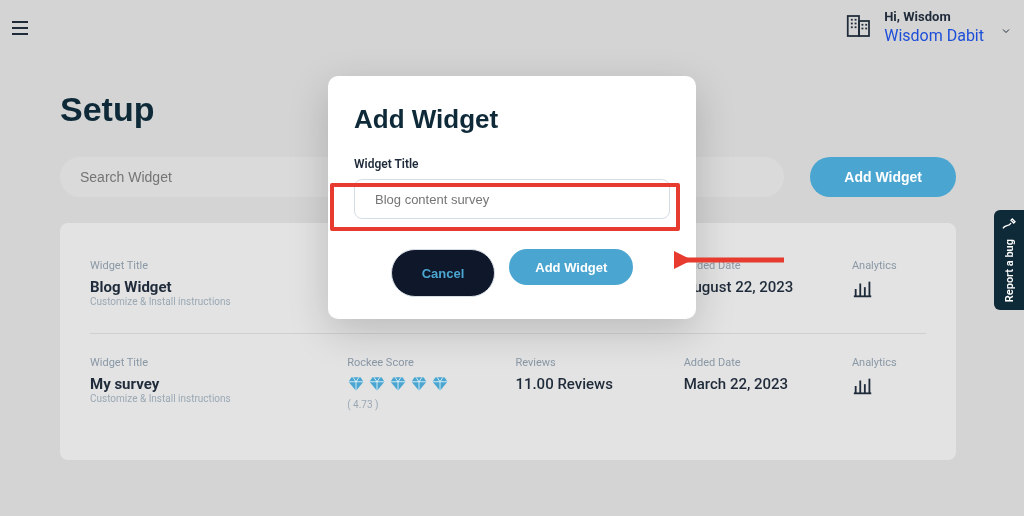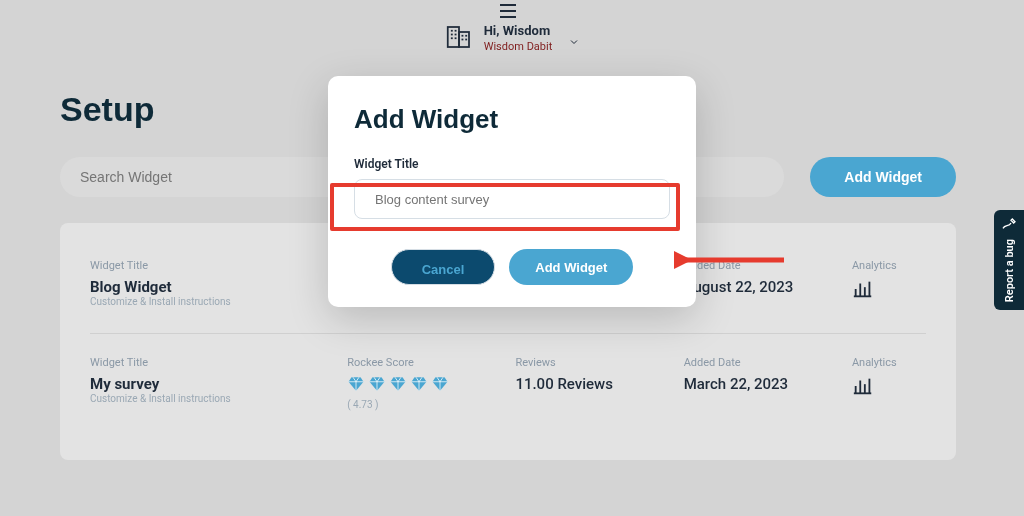--- a/index.html
+++ b/index.html
@@ -15,29 +15,28 @@
 
   
   .topbar {
     position: absolute;
     top: 0; left: 0; right: 0;
     height: 56px;
     display: flex;
     align-items: center;
     justify-content: space-between;
     padding: 0 12px;
-    flex-direction: column;
   }
   .hamburger { width: 24px; cursor: pointer; }
   .hamburger span { display:block; height:2px; background:#1f2b3a; margin:4px 0; width:16px;}
   .user-block { display:flex; align-items:center; gap:10px; }
   .building-icon { color:#1f2b3a; }
   .user-text { font-size:13px; line-height:1.3; }
   .user-text .greet { font-weight:700; }
-  .user-text .name { color:#7f1d1d; font-size:11px; }
+  .user-text .name { color:#1d4ed8; font-size:16px; }
   .chev { width:12px;height:12px; color:#1f2b3a; margin-left:6px;}
 
   
   .page {
     position:absolute;
     top:90px; left:60px; right:68px;
   }
   h1.page-title {
     font-size:34px;
     font-weight:900;
@@ -129,25 +128,25 @@
   }
   .highlight-box {
     position:absolute;
     border:4px solid #e63b2e;
     border-radius:2px;
     pointer-events:none;
     z-index:60;
   }
   .modal-actions { display:flex; gap:14px; margin-top:30px; justify-content:center;}
   .btn-outline {
-    background:#0c4a6e;
+    background:#0f172a;
     border:1px solid #d6dee5;
     color:#4aa6d1;
     border-radius:30px;
-    height:36px; padding:12px 30px;
+    height:48px; padding:12px 30px;
     font-size:13px; font-weight:600;
     cursor:pointer;
   }
   .btn-add {
     background:#4aa6d1;
     color:#fff;
     border:none;
     border-radius:30px;
     height:36px; padding:0 26px;
     font-size:13px; font-weight:600;

